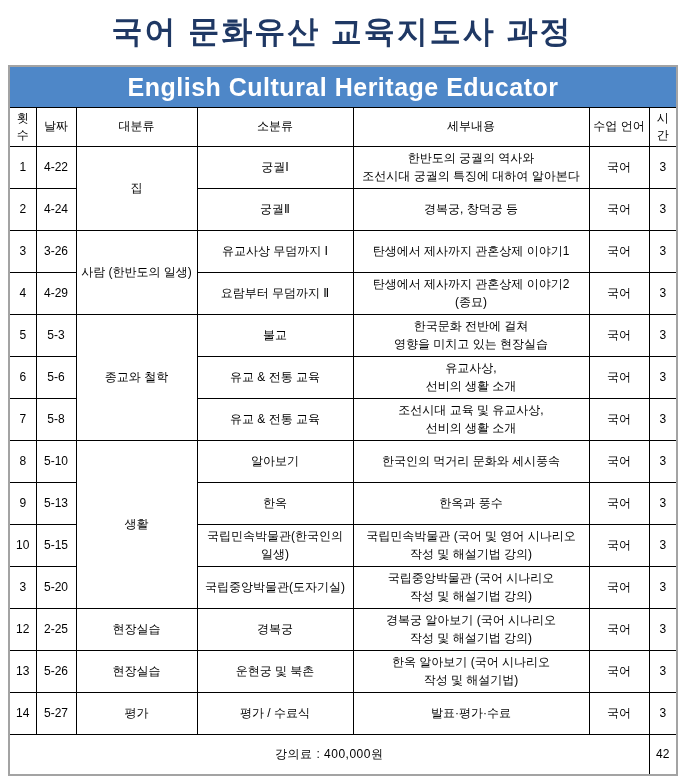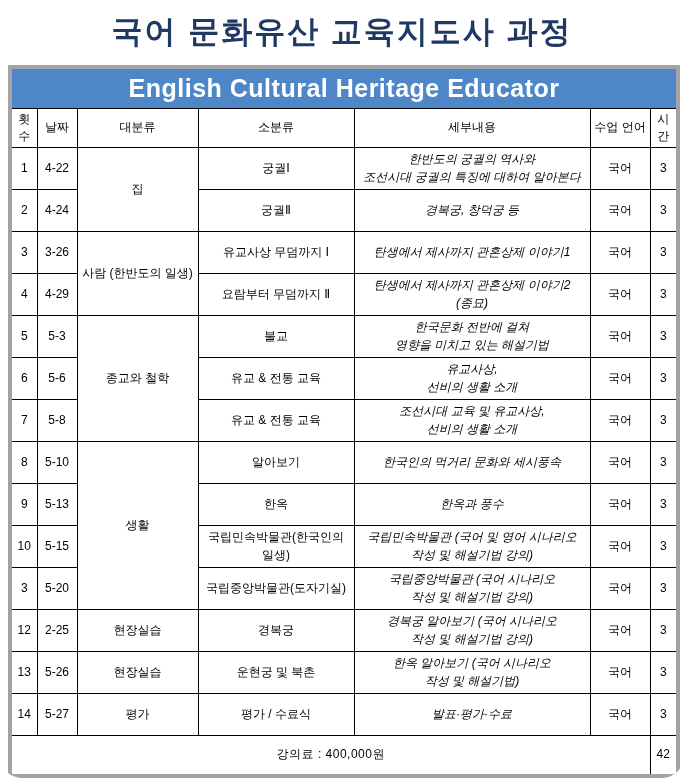--- a/index.html
+++ b/index.html
@@ -2,36 +2,36 @@
 <html><head>
 <meta charset="utf-8">
 <style>
   * { box-sizing: border-box; }
   html, body {
     margin: 0; padding: 0;
     width: 684px; height: 778px;
     background: #ffffff;
     font-family: "Liberation Sans", "DejaVu Sans", sans-serif;
   }
-  .page { width: 684px; height: 778px; overflow: hidden; border-radius: 22px; }
+  .page { width: 684px; height: 778px; overflow: hidden; }
   .doc-title {
     text-align: center;
     color: #1f3864;
     font-weight: bold;
     font-size: 31px;
     letter-spacing: 2px;
     margin: 0;
     padding: 11px 0 12px 0;
   }
   table.course {
     margin-left: 8px;
     width: 668px;
     border-collapse: collapse;
     table-layout: fixed;
-    border: 4px solid #a3a3a3;
+    border: 2px solid #a3a3a3;
   }
   table.course td {
     border: 1px solid #000;
     text-align: center;
     vertical-align: middle;
     font-size: 12px;
     color: #000;
     padding: 2px 3px;
     overflow: hidden;
     line-height: 1.45;
@@ -40,21 +40,21 @@
     background: #4e87c8;
     color: #ffffff;
     font-weight: bold;
     font-size: 25px;
     height: 41px;
     letter-spacing: 0.5px;
     padding: 0;
   }
   tr.header-row td { height: 38px; font-size: 12px; }
   tr.data-row td { height: 42px; }
-  .dline { display: block; font-style: italic; }
+  .dline { display: block; }
   tr.footer-row td { height: 40px; }
   td.fee-cell {
     text-align: right;
     font-weight: normal;
     font-size: 17px;
     padding-right: 10px;
     letter-spacing: 0.5px;
   }
   td.total-hours-cell { font-size: 12px; }
 </style>
@@ -141,21 +141,21 @@
       <td>3</td>
     </tr>
 
     <tr class="data-row">
       <td>5</td>
       <td>5-3</td>
       <td rowspan="3">종교와 철학</td>
       <td>불교</td>
       <td>
         <span class="dline">한국문화 전반에 걸쳐</span>
-        <span class="dline">영향을 미치고 있는 해설기법</span>
+        <span class="dline">영향을 미치고 있는 현장실습</span>
       </td>
       <td>국어</td>
       <td>3</td>
     </tr>
 
     <tr class="data-row">
       <td>6</td>
       <td>5-6</td>
       <td>유교 &amp; 전통 교육</td>
       <td>

